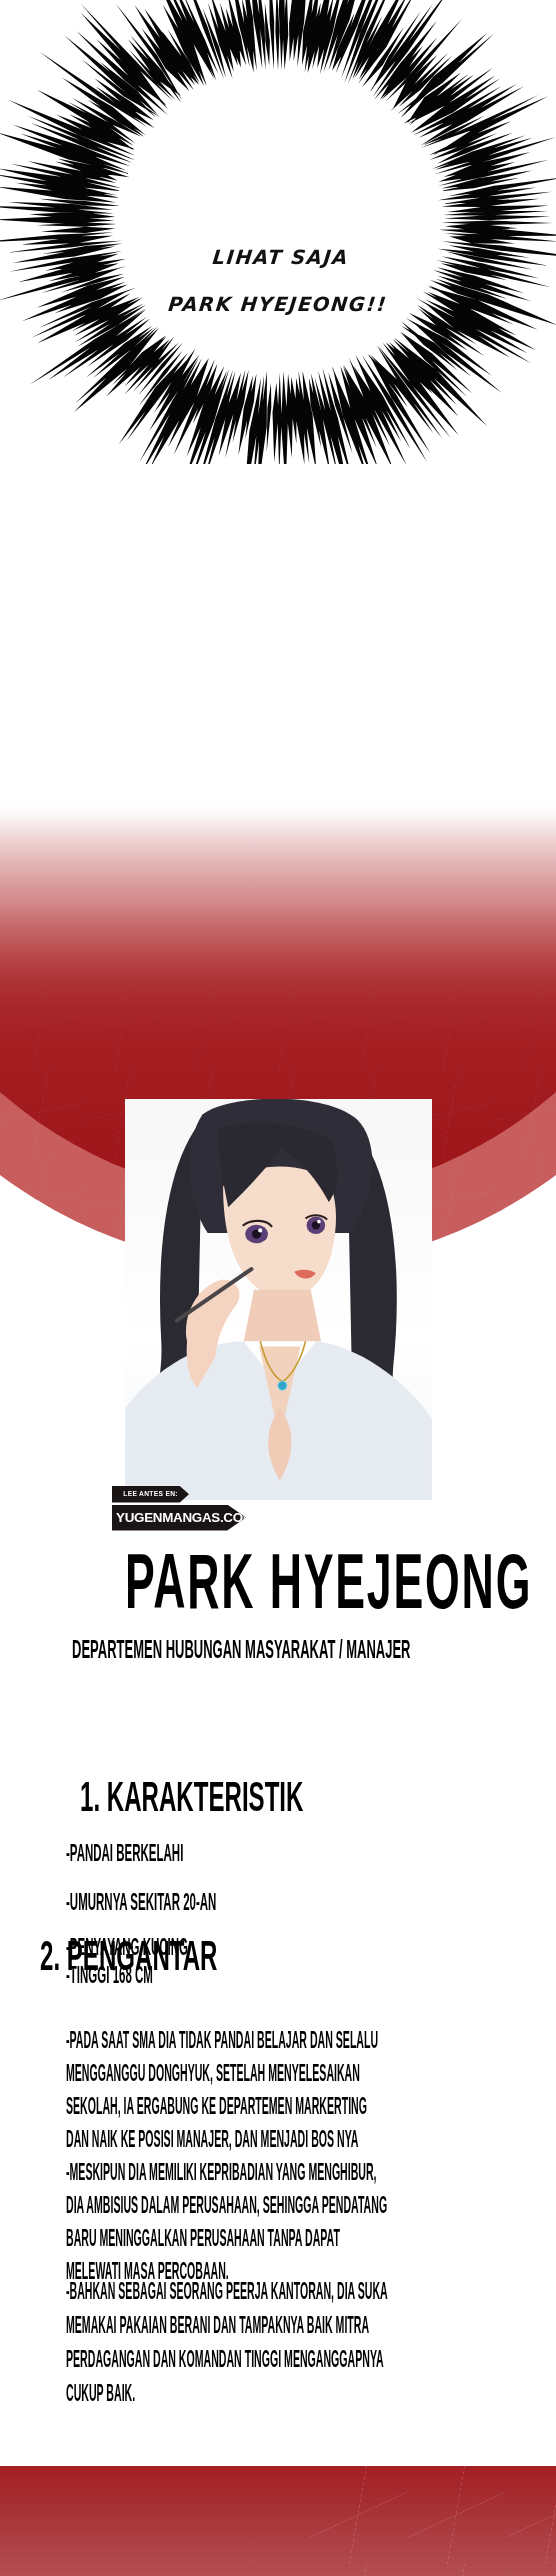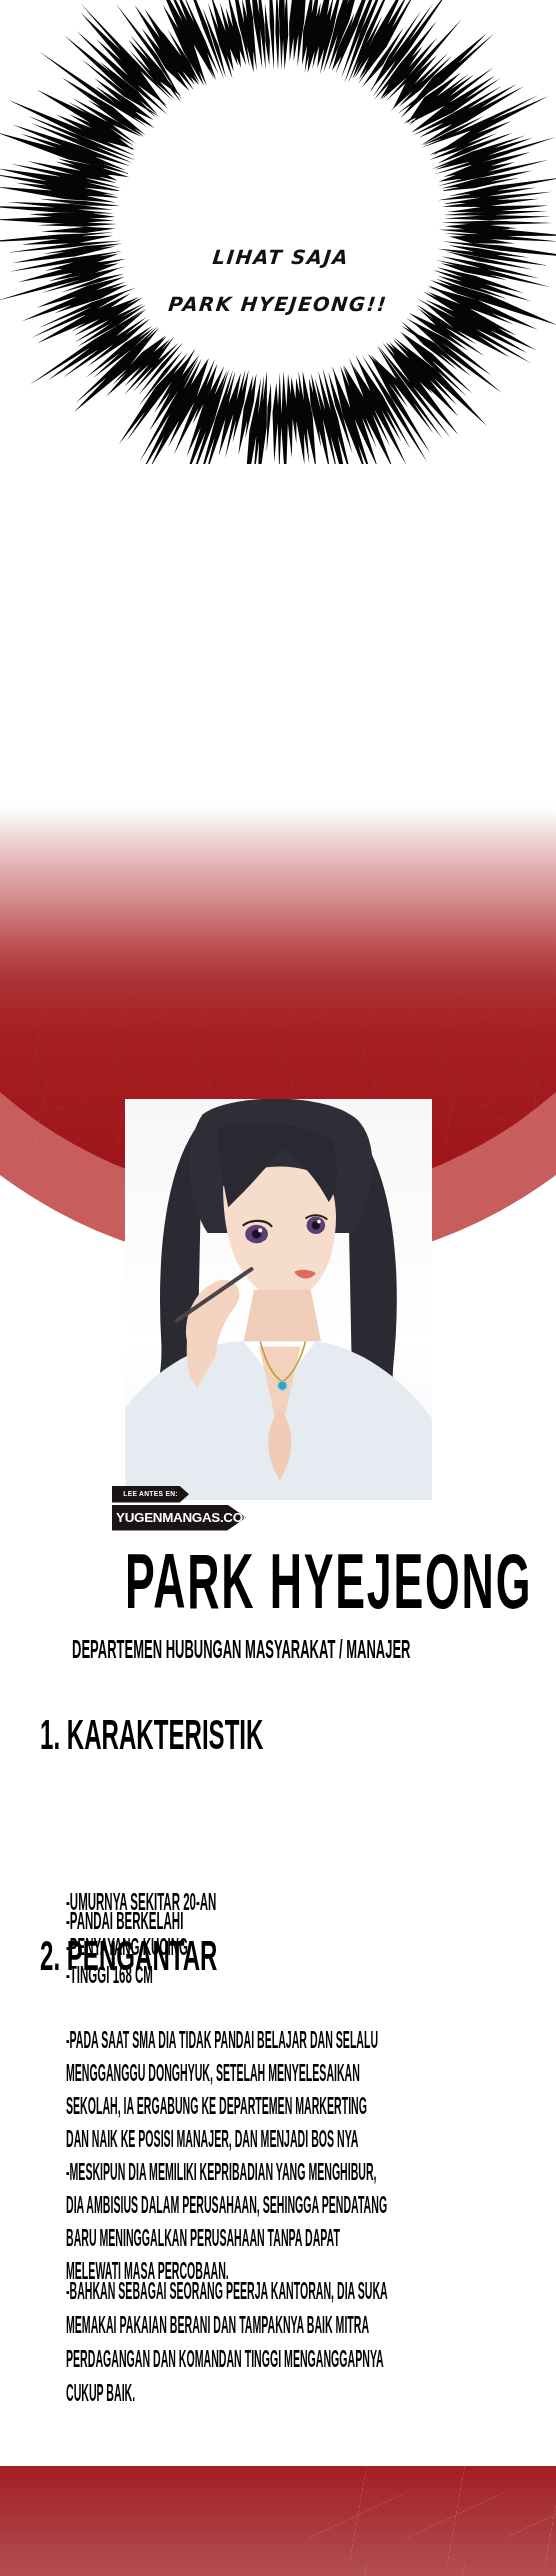--- a/index.html
+++ b/index.html
@@ -70,21 +70,21 @@
     font-family: "Liberation Sans", sans-serif; font-weight: bold;
     display: inline-block; transform-origin: left top; white-space: nowrap; color: #000;
   }
   #char-name { left: 125px; top: 1543px; width: 314px; text-align: left; }
   #char-name span { font-size: 77px; transform: scaleX(0.58); letter-spacing: 3.1px; line-height: 77px; }
   #char-role { left: 72px; top: 1637px; }
   #char-role span { font-size: 25px; transform: scaleX(0.52); line-height: 25px; }
 
   .section-head { left: 40px; }
   .section-head span { font-size: 43px; transform: scaleX(0.56); line-height: 43px; }
-  #section-1-head { top: 1713px; }
+  #section-1-head { top: 1775px; margin-left: 40px; }
   #section-2-head { top: 1945px; }
 
   .bullet { left: 66px; }
   .bullet span { font-size: 23px; transform: scaleX(0.5); line-height: 23px; }
 
   .para { left: 66px; }
   .para .line { display: block; position: relative; height: 33px; }
   .para .line span { font-size: 23px; transform: scaleX(0.46); line-height: 23px; position: absolute; left: 0; top: 0; }
 
   
@@ -164,21 +164,21 @@
 </div>
 <div id="char-role" class="abs">
   <span class="condensed">DEPARTEMEN HUBUNGAN MASYARAKAT / MANAJER</span>
 </div>
 
 <div id="section-1-head" class="abs section-head">
   <span class="condensed">1. KARAKTERISTIK</span>
 </div>
 <div class="abs bullet" style="top:1891px"><span class="condensed">-UMURNYA SEKITAR 20-AN</span></div>
 <div class="abs bullet" style="top:1964px"><span class="condensed">-TINGGI 168 CM</span></div>
-<div class="abs bullet" style="top:1910px"><span class="condensed">-PANDAI BERKELAHI</span></div>
+<div class="abs bullet" style="top:1842px"><span class="condensed">-PANDAI BERKELAHI</span></div>
 <div class="abs bullet" style="top:1936px"><span class="condensed">-PENYAYANG KUCING</span></div>
 
 <div id="section-2-head" class="abs section-head" style="top:1934px">
   <span class="condensed">2. PENGANTAR</span>
 </div>
 
 <div class="abs para" style="top:2029px">
   <div class="line">
       <span class="condensed">-PADA SAAT SMA DIA TIDAK PANDAI BELAJAR DAN SELALU</span>
     </div>

